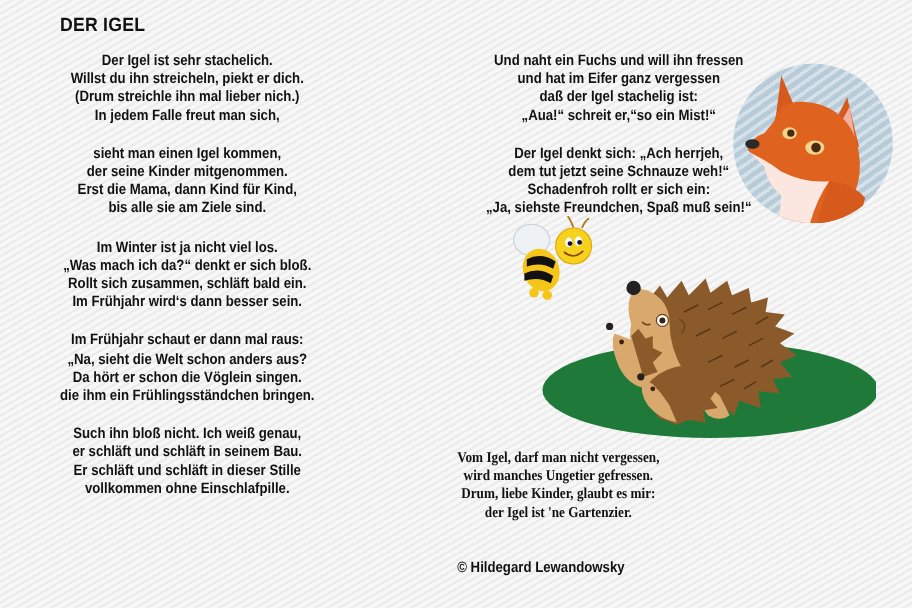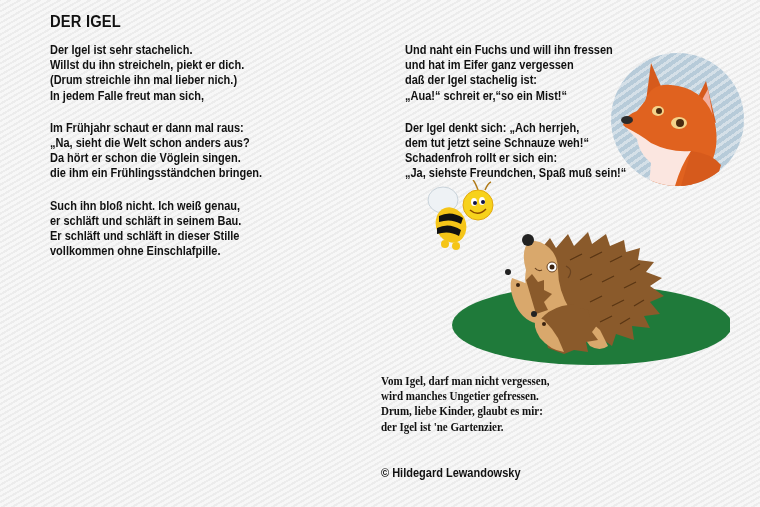--- a/index.html
+++ b/index.html
@@ -12,21 +12,21 @@
   }
   .title {
     position: absolute; left: 50px; top: 13px;
     font-size: 16px; font-weight: bold; letter-spacing: 0.2px;
     transform: scaleX(0.92); transform-origin: left top;
   }
   .col { position: absolute; }
   .col-left { left: 50px; top: 43px; }
   .col-right { left: 381px; top: 43px; margin-left: 24px; }
   .col-right-bottom { left: 381px; top: 374px; font-family: Liberation Serif, serif; }
-  .stanza { margin: 0 0 17px 0; }
+  .stanza { margin: 0 0 17px 0; text-align: center; }
   .line {
     font-size: 12.5px; font-weight: bold; line-height: 15.2px; white-space: nowrap;
     transform: scaleX(0.88); transform-origin: left center;
   }
   .copyright {
     position: absolute; left: 381px; top: 466px;
     font-size: 12.5px; font-weight: bold; white-space: nowrap;
     transform: scaleX(0.88); transform-origin: left center;
   }
   .fox-circle {
@@ -40,20 +40,32 @@
 <body>
 
 <div class="title">DER IGEL</div>
 
 <div class="col col-left" id="colL">
     <div class="stanza">
       <div class="line">Der Igel ist sehr stachelich.</div>
       <div class="line">Willst du ihn streicheln, piekt er dich.</div>
       <div class="line">(Drum streichle ihn mal lieber nich.)</div>
       <div class="line">In jedem Falle freut man sich,</div>
+    </div>
+    <div class="stanza">
+      <div class="line">sieht man einen Igel kommen,</div>
+      <div class="line">der seine Kinder mitgenommen.</div>
+      <div class="line">Erst die Mama, dann Kind für Kind,</div>
+      <div class="line">bis alle sie am Ziele sind.</div>
+    </div>
+    <div class="stanza">
+      <div class="line">Im Winter ist ja nicht viel los.</div>
+      <div class="line">„Was mach ich da?“ denkt er sich bloß.</div>
+      <div class="line">Rollt sich zusammen, schläft bald ein.</div>
+      <div class="line">Im Frühjahr wird‘s dann besser sein.</div>
     </div>
     <div class="stanza">
       <div class="line">Im Frühjahr schaut er dann mal raus:</div>
       <div class="line">„Na, sieht die Welt schon anders aus?</div>
       <div class="line">Da hört er schon die Vöglein singen.</div>
       <div class="line">die ihm ein Frühlingsständchen bringen.</div>
     </div>
     <div class="stanza">
       <div class="line">Such ihn bloß nicht. Ich weiß genau,</div>
       <div class="line">er schläft und schläft in seinem Bau.</div>

